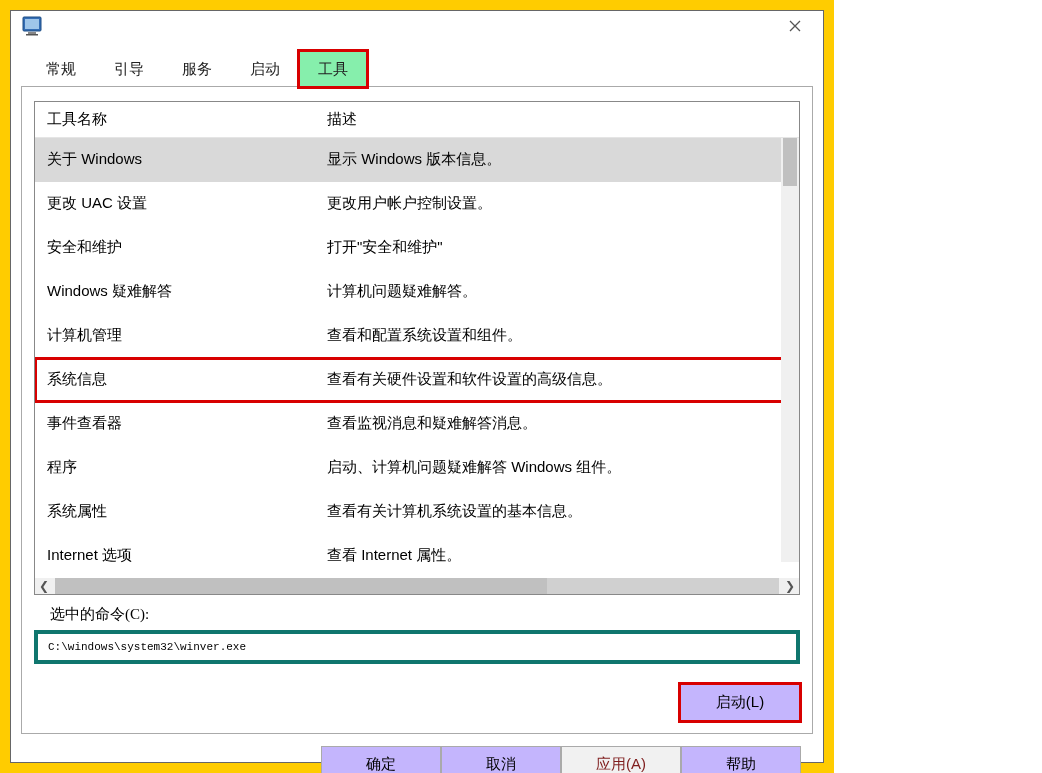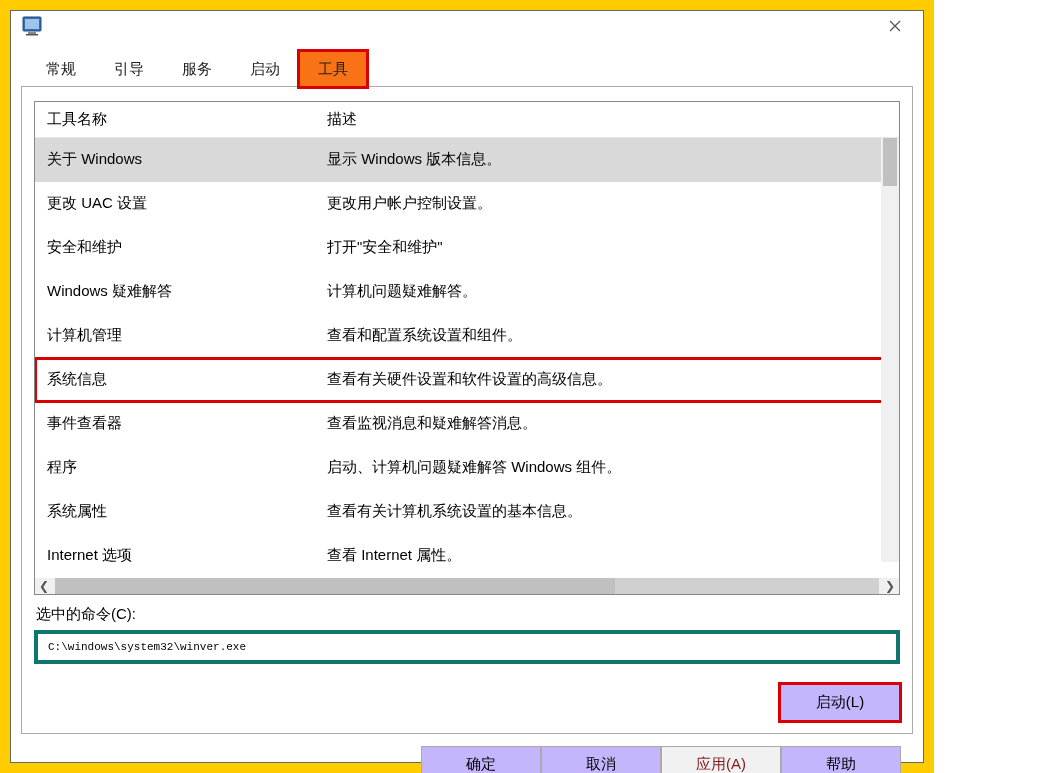--- a/index.html
+++ b/index.html
@@ -3,21 +3,21 @@
 <meta charset="utf-8">
 <style>
   * { box-sizing: border-box; }
   body {
     margin: 0;
     font-family: "Microsoft YaHei", "Segoe UI", Tahoma, sans-serif;
     font-size: 15px;
     background: #fff;
   }
   .outer-frame {
-    width: 934px;
+    width: 834px;
     height: 773px;
     background: #ffcc00;
     padding: 10px;
   }
   .window {
     width: 100%;
     height: 100%;
     background: #fff;
     border: 1px solid #666;
     display: flex;
@@ -62,21 +62,21 @@
     border: 1px solid transparent;
     border-bottom: none;
     background: #fff;
     color: #222;
     cursor: default;
     position: relative;
     z-index: 1;
   }
   .tab.active {
     border-color: #aaa;
-    background: #f97316;
+    background: #86efac;
     z-index: 3;
   }
   .tab.highlight {
     outline: 3px solid #d80000;
     outline-offset: -1px;
   }
 
   .tab-panel {
     border: 1px solid #aaa;
     background: #fff;
@@ -159,21 +159,21 @@
     margin: 0 2px;
     position: relative;
   }
   .hscroll .hthumb {
     position: absolute;
     left: 0; top: 0; bottom: 0;
     width: 68%;
     background: #c0c0c0;
   }
 
-  .cmd-label { margin: 10px 0 6px 2px; }
+  .cmd-label { margin: 10px 0 6px 16px; font-family: Liberation Serif, serif; }
   .cmd-input {
     width: 100%;
     border: 4px solid #0f766e;
     padding: 7px 10px;
     font-family: Consolas, "Courier New", monospace;
     font-size: 11px;
     background: #fff;
   }
 
   .launch-row {

